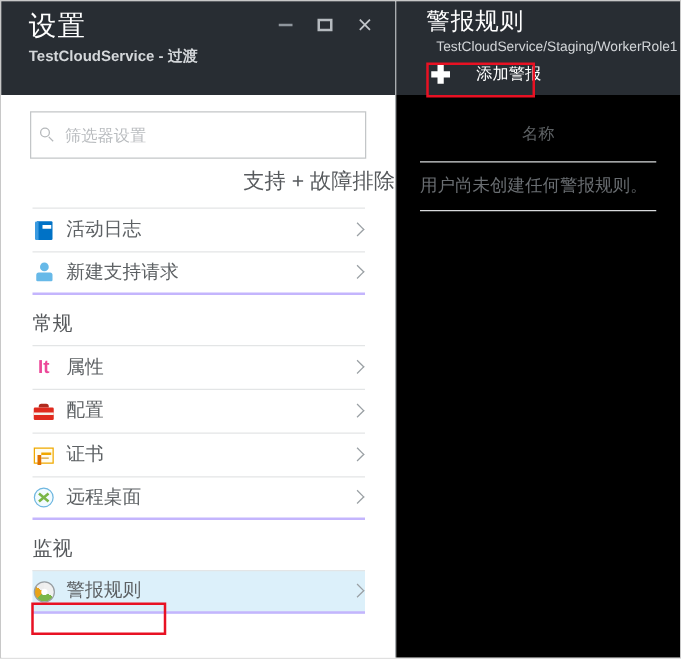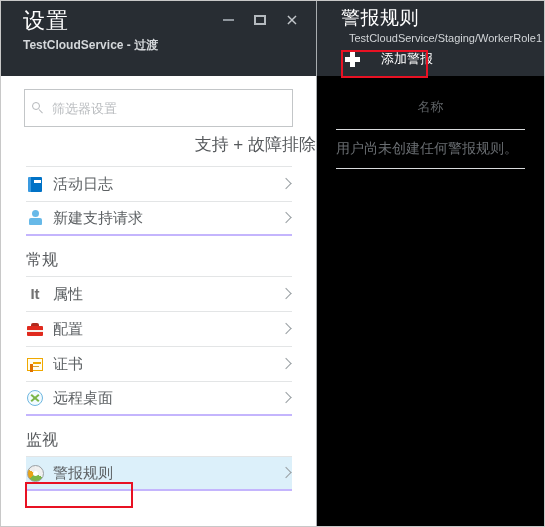--- a/index.html
+++ b/index.html
@@ -262,21 +262,21 @@
   .ic-support .body {
     position: absolute;
     left: 1px; top: 8px;
     width: 13px; height: 7px;
     background: #67b9e8;
     border-radius: 2px 2px 1px 1px;
   }
   .ic-it {
     font-size: 15px;
     font-weight: bold;
-    color: #737373;
+    color: #ec4899;
     font-family: "Liberation Sans", sans-serif;
     line-height: 16px;
   }
   .ic-toolbox {
     width: 16px; height: 13px;
     position: relative;
   }
   .ic-toolbox .lid {
     position: absolute;
     left: 4px; top: 0;

